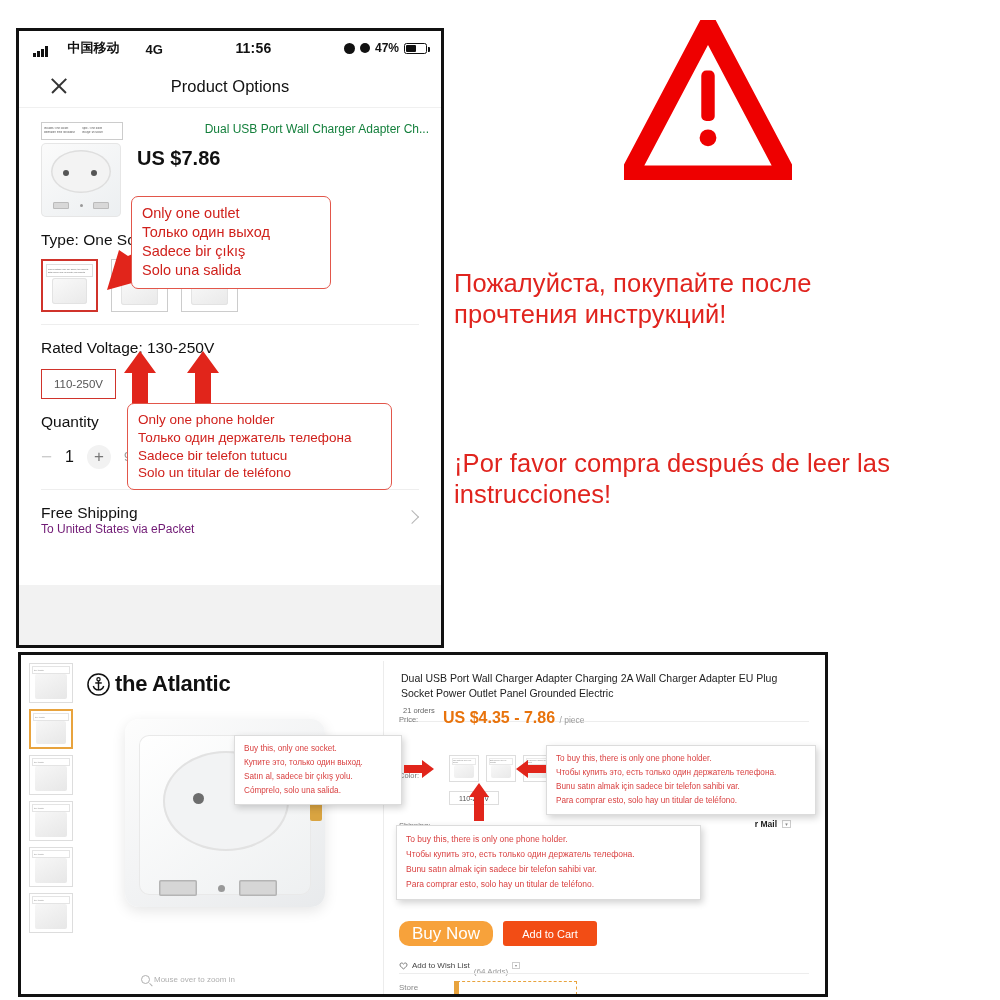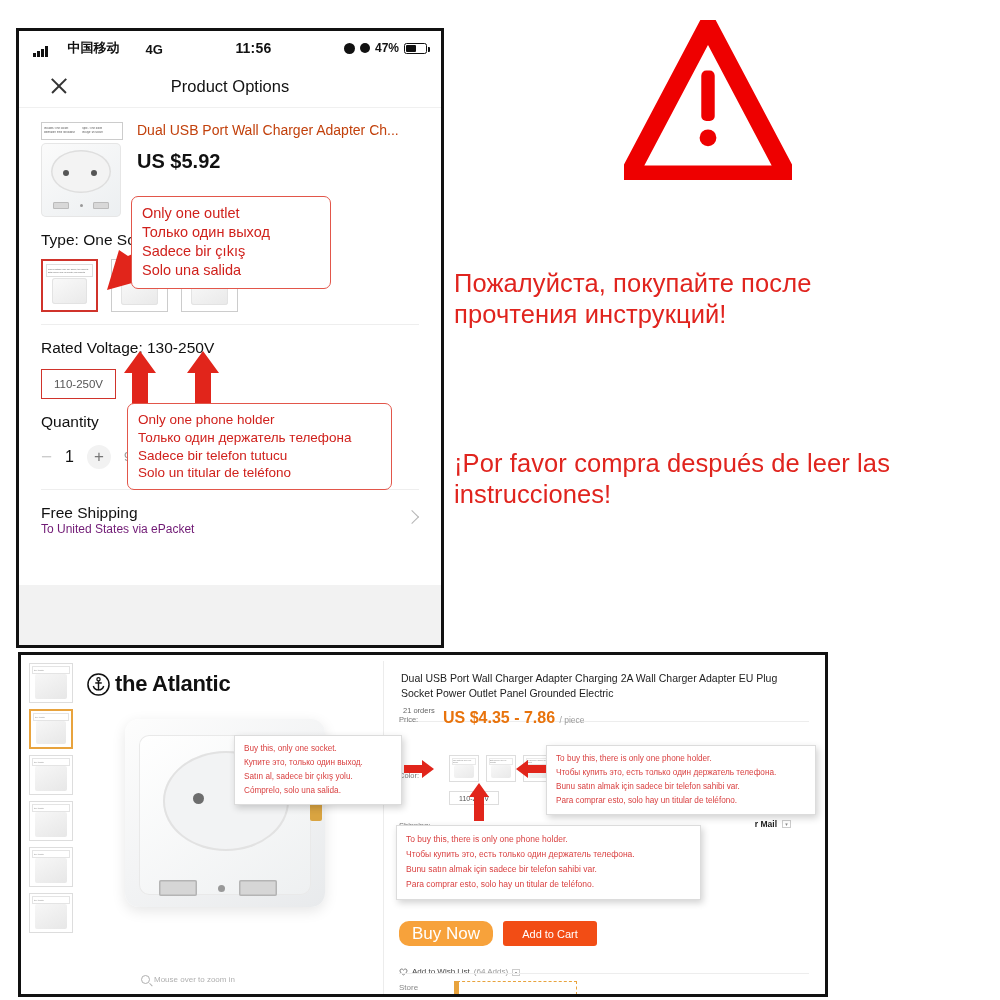--- a/index.html
+++ b/index.html
@@ -52,21 +52,21 @@
   .socket-img .pin{position:absolute;width:6px;height:6px;border-radius:50%;
     background:#555;top:36%;}
   .socket-img .pin.l{left:27%}.socket-img .pin.r{left:62%}
   .socket-img .usb{position:absolute;bottom:11%;width:16px;height:7px;background:#d8d8d8;
     border-radius:1.5px;box-shadow:inset 0 0 0 1px #bbb;}
   .socket-img .usb.l{left:15%}.socket-img .usb.r{right:15%}
   .socket-img .dot{position:absolute;bottom:14%;left:49%;width:3px;height:3px;
     border-radius:50%;background:#999;}
 
   .prod-info{flex:1;padding-right:12px;}
-  .prod-title{font-size:14px;color:#c2410c;line-height:1.25;}
+  .prod-title{font-size:12px;color:#15803d;line-height:1.25;text-align:right;}
   .prod-price{font-size:20px;font-weight:bold;color:#111;margin-top:10px;}
 
   .section-title{font-size:15.5px;color:#111;padding:0 0 0 22px;margin-top:14px;}
   .divider{height:1px;background:#eee;margin:12px 22px 0 22px;}
 
   .opt-thumbs{display:flex;gap:13px;padding:10px 0 0 22px;}
   .opt-thumb{width:57px;height:53px;border:1px solid #ccc;box-sizing:border-box;
     background:#fff;position:relative;}
   .opt-thumb.sel{border:2px solid #d0332b;}
   .opt-cap{position:absolute;left:3px;right:3px;top:3px;height:11px;border:.6px solid #ddd;
@@ -169,21 +169,21 @@
   .dt-shiplabel{position:absolute;left:8px;top:158px;font-size:7.5px;color:#777;}
   .dt-shipval{position:absolute;right:40px;top:156px;font-size:8.5px;font-weight:bold;color:#222;}
   .dt-caret{position:absolute;right:26px;top:157px;width:9px;height:8px;border:1px solid #ccc;
     box-sizing:border-box;font-size:5px;color:#888;text-align:center;line-height:7px;}
   .dt-totallabel{position:absolute;left:8px;top:190px;font-size:7.5px;color:#777;}
   .dt-btnrow{position:absolute;left:8px;top:258px;display:flex;gap:10px;}
   .btn-buy{width:94px;height:25px;background:#f7a23b;color:#fff;font-size:17px;
     display:flex;align-items:center;justify-content:center;border-radius:10px;}
   .btn-cart{width:94px;height:25px;background:#f24d15;color:#fff;font-size:11px;
     display:flex;align-items:center;justify-content:center;border-radius:3px;}
-  .dt-wish{position:absolute;left:8px;top:292px;display:flex;align-items:flex-end;gap:4px;
+  .dt-wish{position:absolute;left:8px;top:292px;display:flex;align-items:center;gap:4px;
     font-size:8px;color:#444;}
   .dt-wish .heart{width:9px;height:9px;position:relative;display:inline-block;}
   .dt-wish .adds{color:#999;margin-top:12px;}
   .dt-wish .caret{width:8px;height:7px;border:1px solid #ccc;box-sizing:border-box;font-size:4px;text-align:center;line-height:6px;color:#888;}
   .dt-hr2{position:absolute;left:8px;right:8px;top:310px;height:1px;background:#ededed;}
   .dt-store{position:absolute;left:8px;top:320px;font-size:8px;color:#888;}
   .dt-storebar{position:absolute;left:66px;top:318px;width:120px;height:14px;
     border:1px dashed #e8a33d;box-sizing:border-box;}
   .dt-storebar::before{content:"";position:absolute;left:-4px;top:-1px;width:5px;height:14px;background:#e8a33d;}
 
@@ -241,21 +241,21 @@
         <div class="inner"></div>
         <div class="pin l"></div>
           <div class="pin r"></div>
         <div class="usb l"></div>
           <div class="usb r"></div>
         <div class="dot"></div>
       </div>
     </div>
     <div class="prod-info">
       <div class="prod-title">Dual USB Port Wall Charger Adapter Ch...</div>
-      <div class="prod-price">US $5.92</div>
+      <div class="prod-price">US $7.86</div>
     </div>
   </div>
 
   <div class="section-title">Type: One Socket</div>
 
   <div class="opt-thumbs">
     <div class="opt-thumb sel">
       <div class="opt-cap">
         <em>This is Options: Only one holder, two Sockets</em>
         <em>Esta opción: solo un soporte, dos sockets</em>

